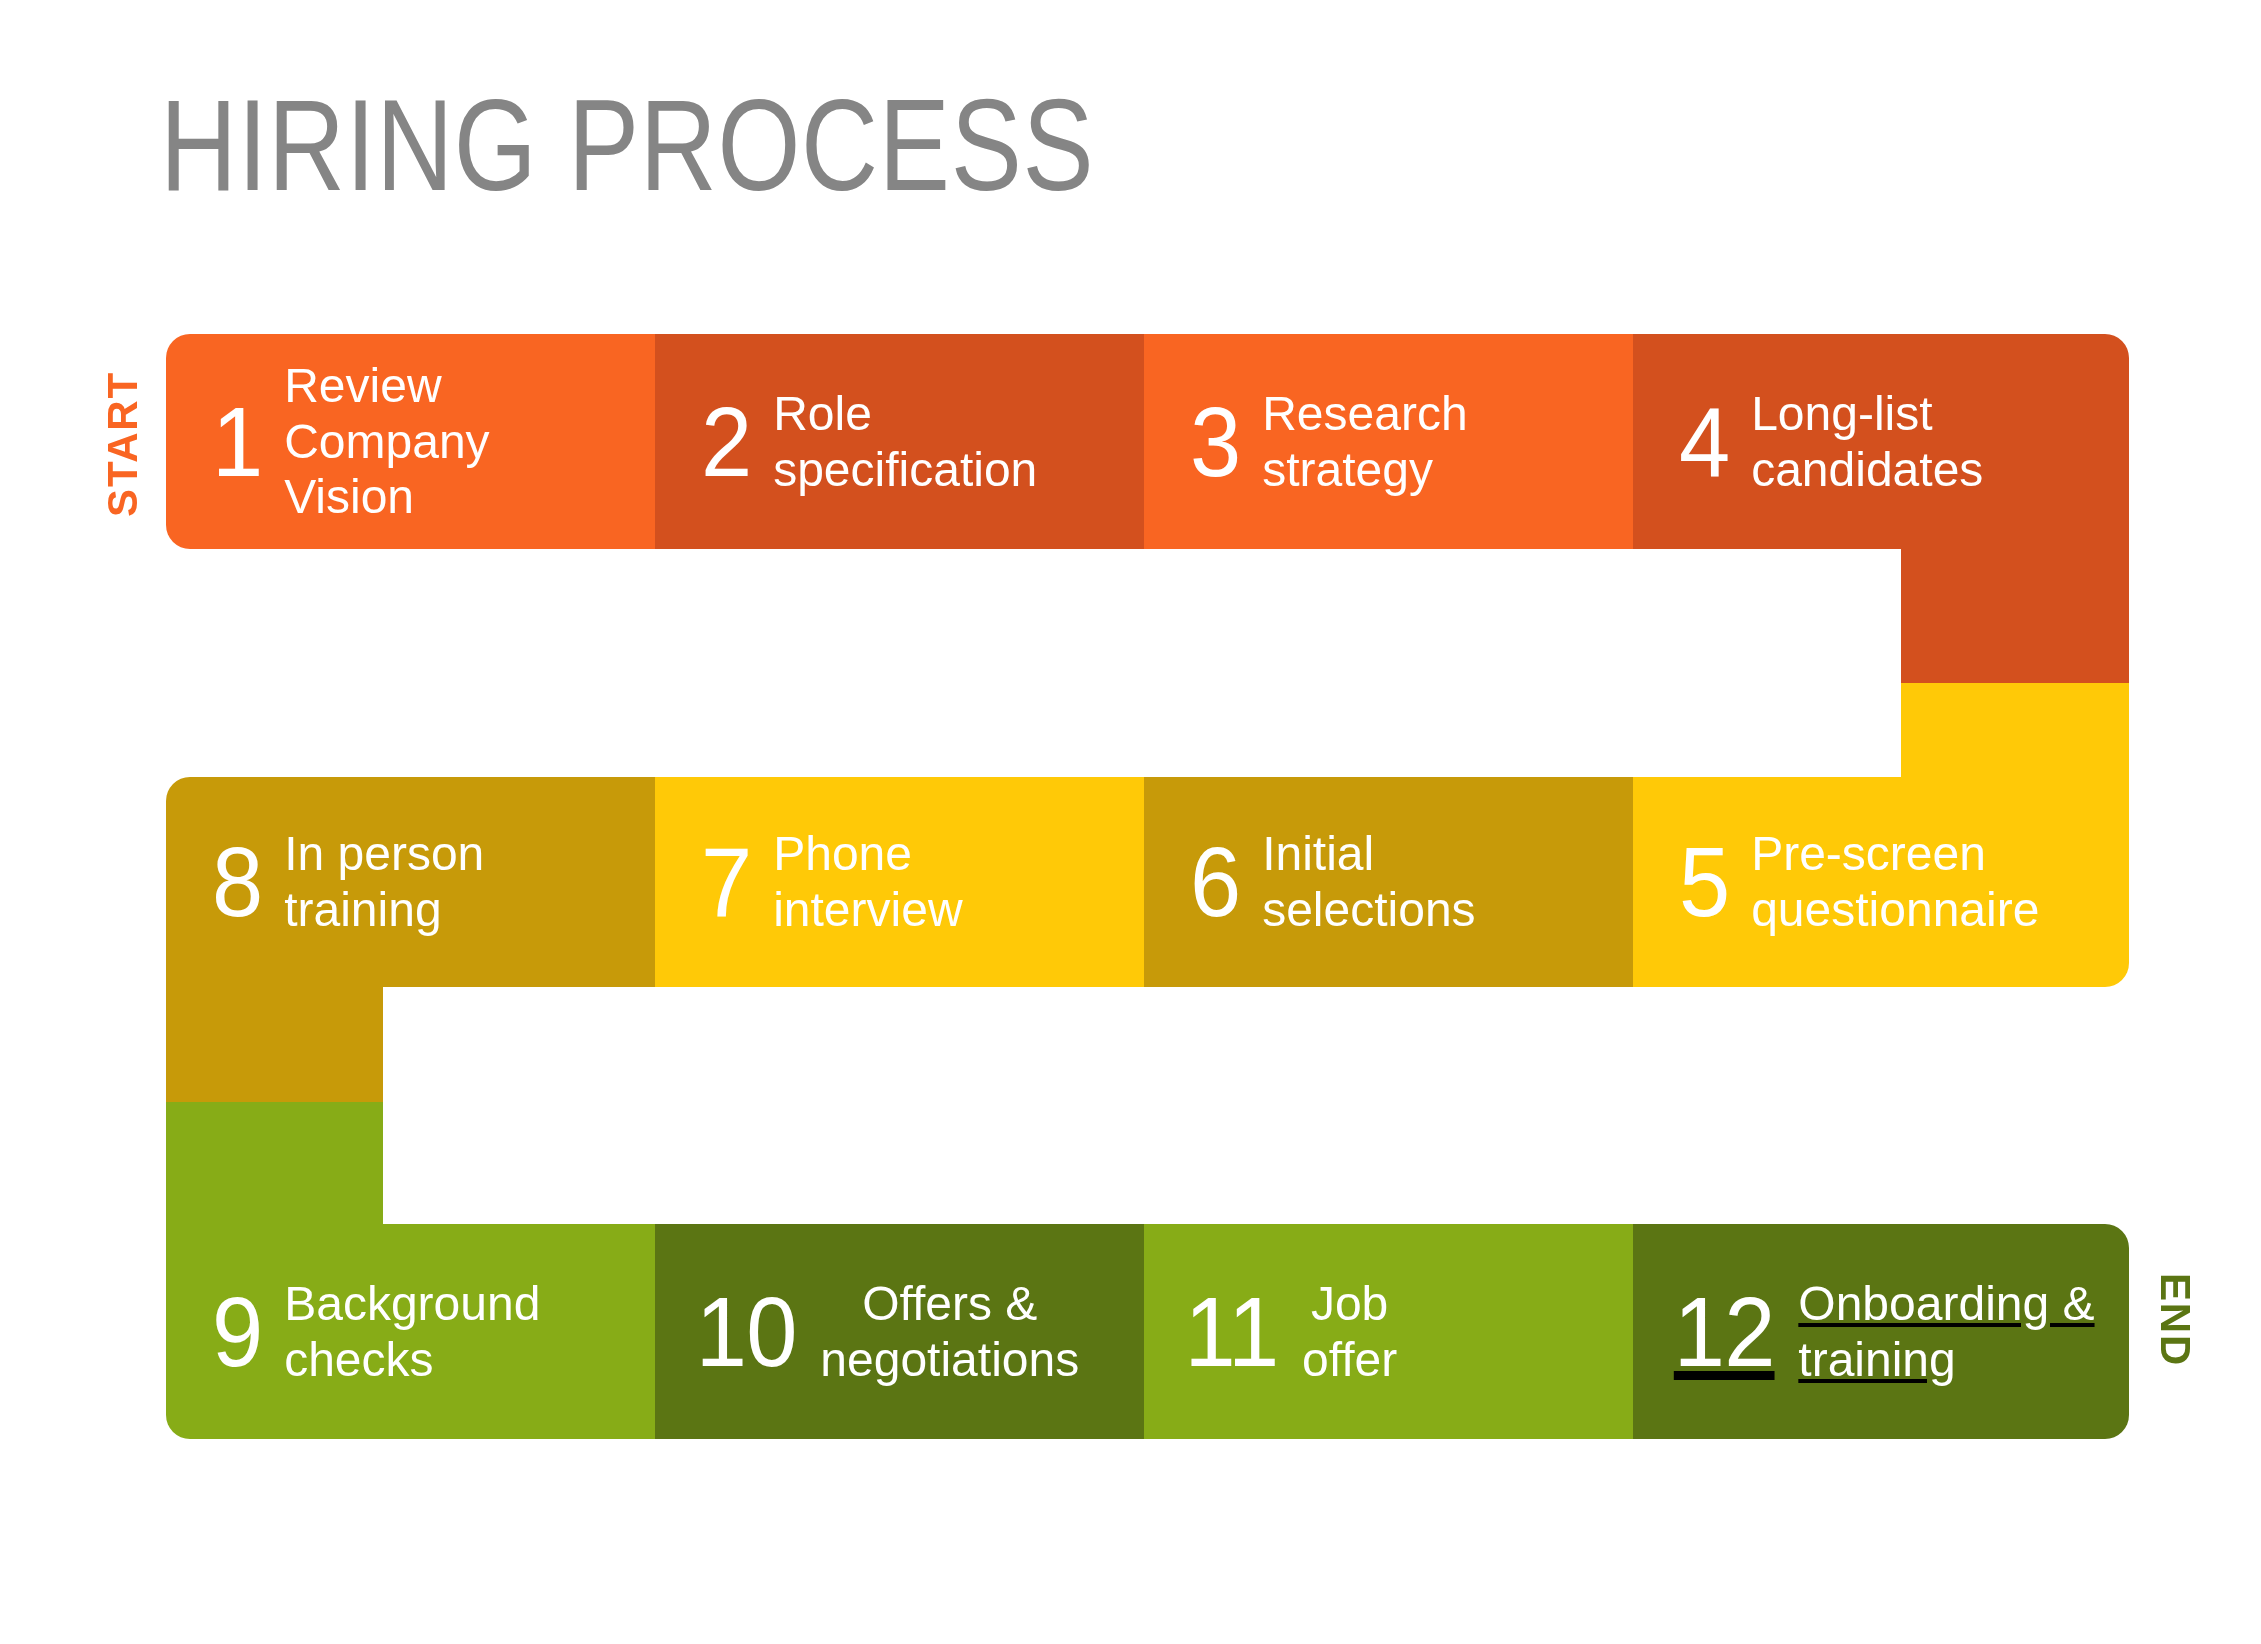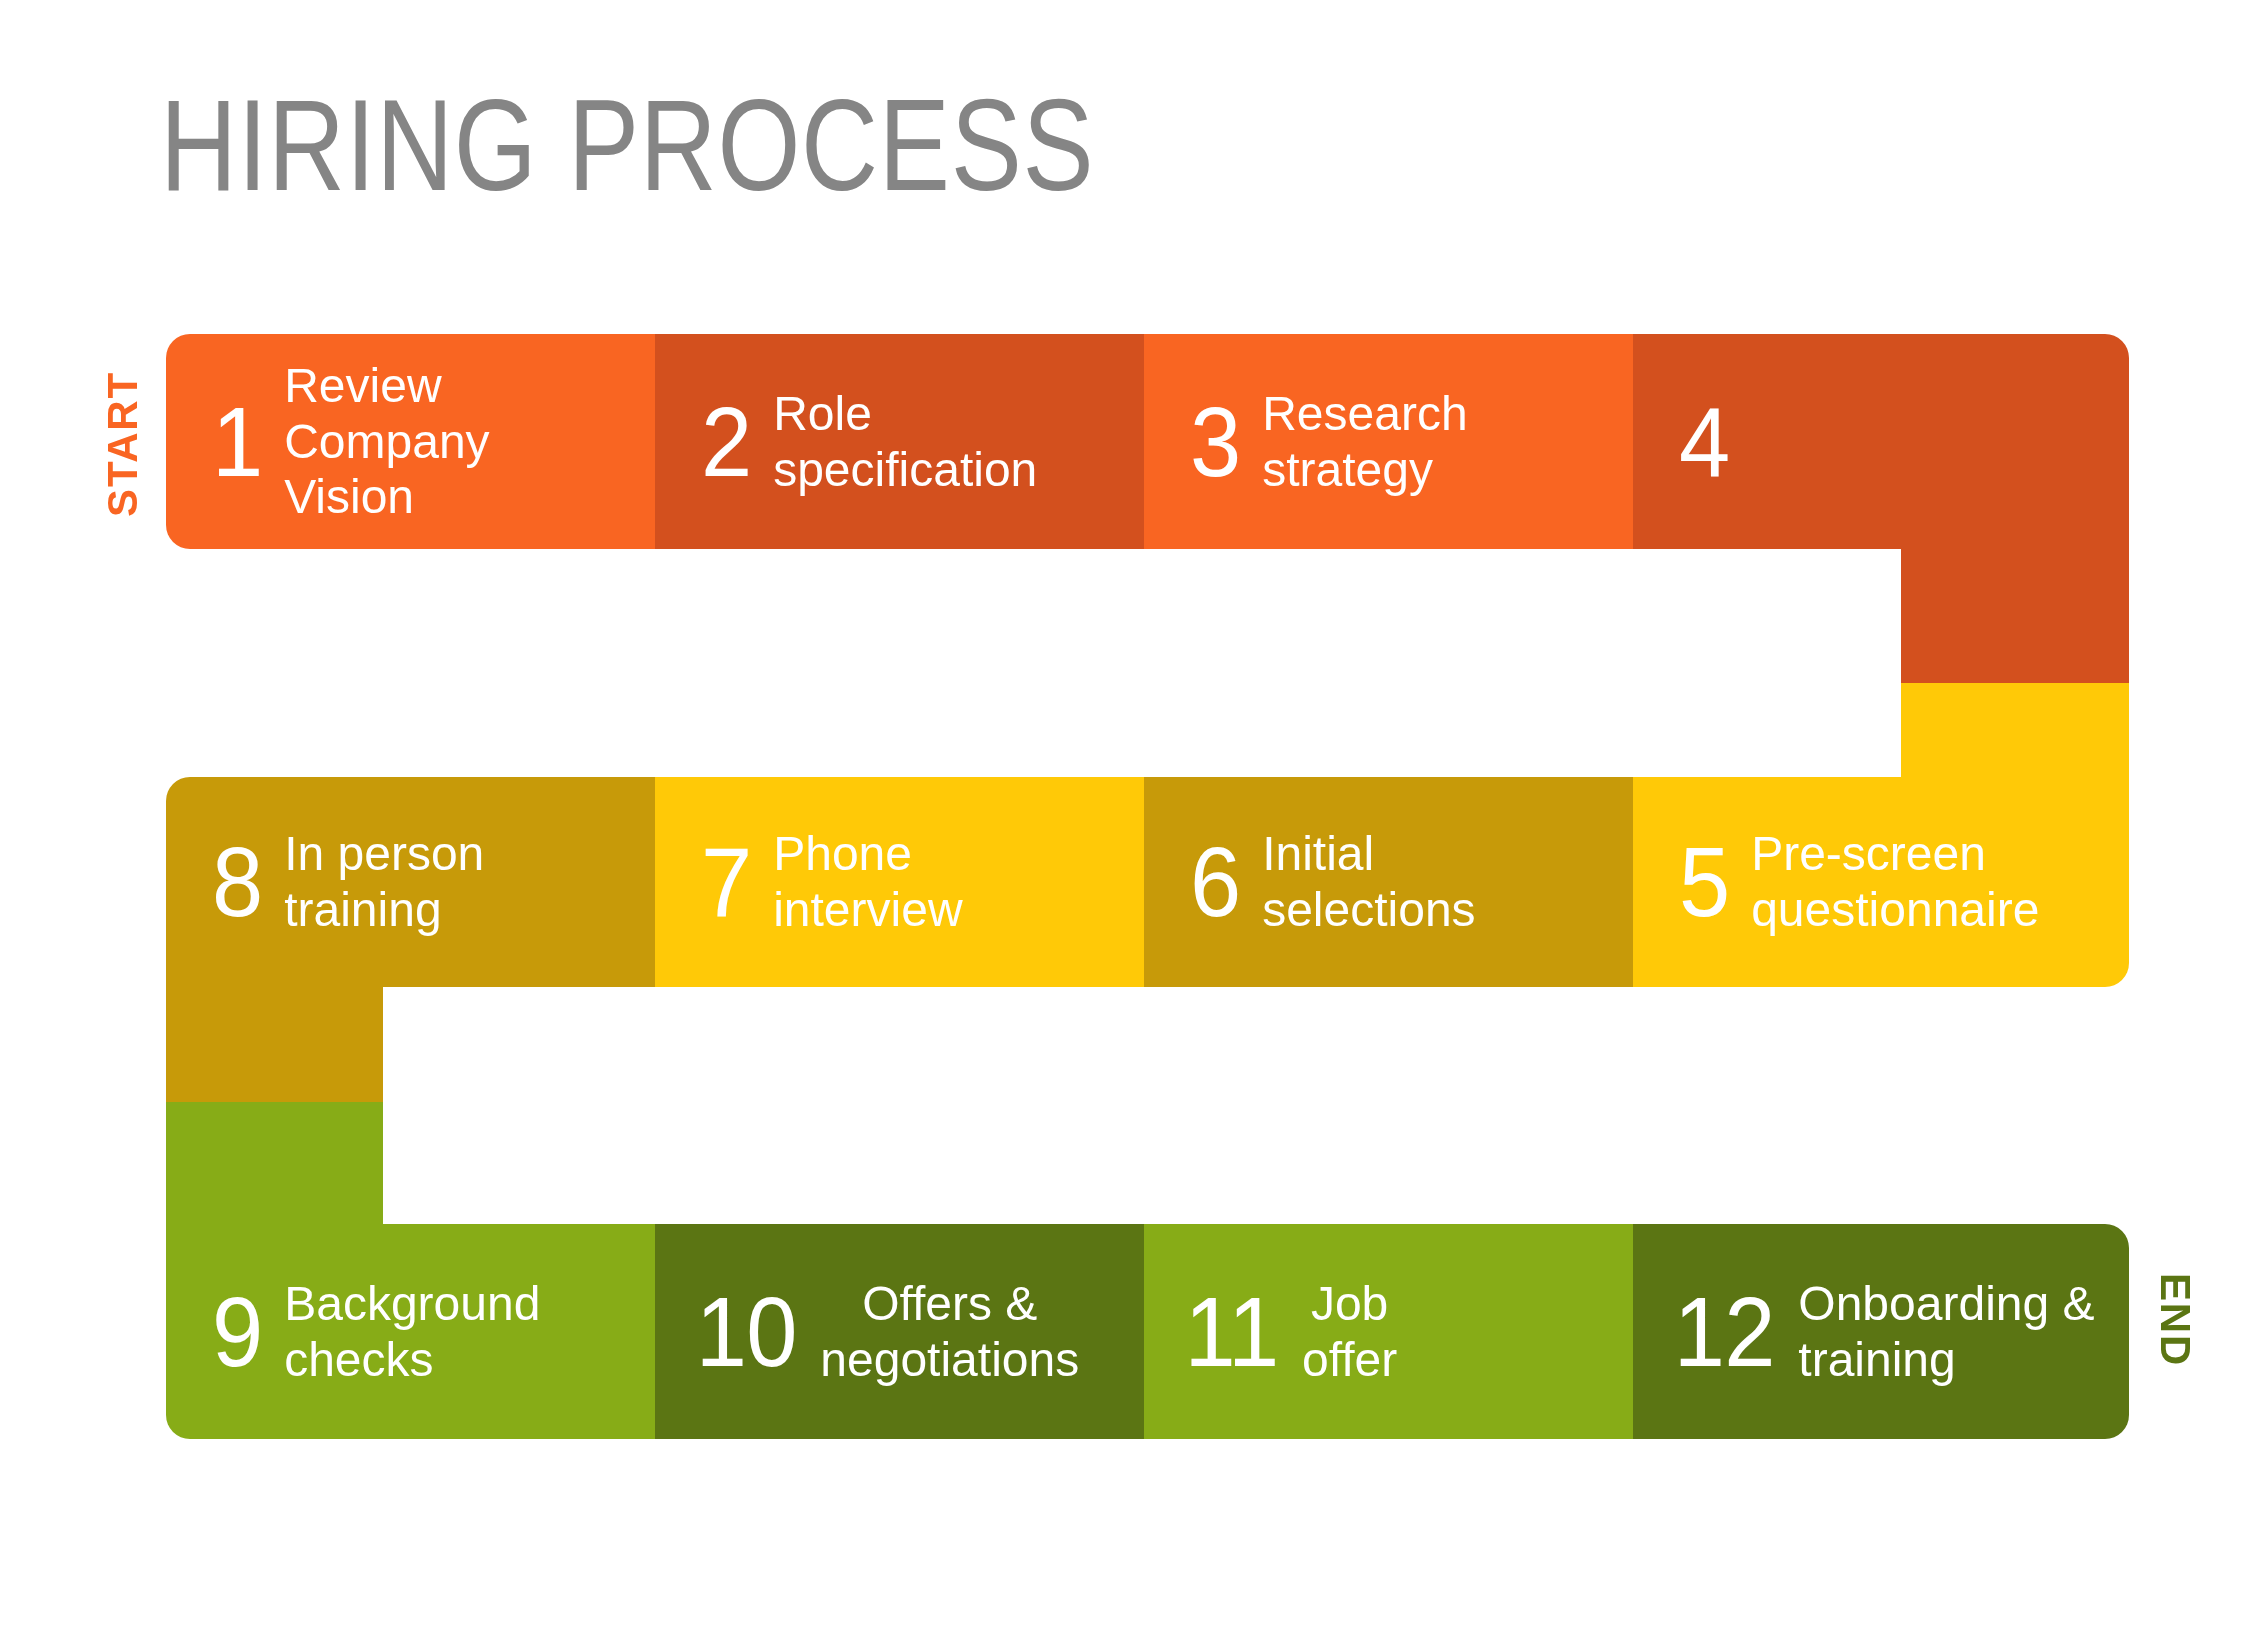--- a/index.html
+++ b/index.html
@@ -131,20 +131,22 @@
       <span class="step-num">3</span>
       <span class="step-label">Research
 strategy</span>
     </div>
   </div>
 
   <div class="step" style="left:1633px; top:334px; width:496px; height:215px; background:#D3501E;
               border-top-right-radius:24px; padding-left:44px;">
     <div class="step-inner">
       <span class="step-num">4</span>
+      <span class="step-label">Long-list
+candidates</span>
     </div>
   </div>
 
   <div class="step" style="left:166px; top:777px; width:489px; height:210px; background:#C79A09;
               border-top-left-radius:24px; padding-left:44px;">
     <div class="step-inner">
       <span class="step-num">8</span>
       <span class="step-label">In person
 training</span>
     </div>
@@ -194,21 +196,21 @@
 
   <div class="step" style="left:1144px; top:1224px; width:489px; height:215px; background:#87AC17; padding-left:37px;text-align:center;">
     <div class="step-inner">
       <span class="step-num">11</span>
       <span class="step-label">Job
 offer</span>
     </div>
   </div>
 
   <div class="step" style="left:1633px; top:1224px; width:496px; height:215px; background:#5B7513;
-              border-top-right-radius:24px; border-bottom-right-radius:24px; padding-left:37px;">
+              border-top-right-radius:24px; border-bottom-right-radius:24px; padding-left:37px;text-decoration:underline;">
     <div class="step-inner">
       <span class="step-num">12</span>
       <span class="step-label">Onboarding &amp;
 training</span>
     </div>
   </div>
 
   <div id="start-marker" class="edge-marker" style="left:50px; top:420px; width:146px; text-align:center; color:#F96522;">START</div>
 
   <div id="end-marker" class="edge-marker" style="left:2102px; top:1296px; width:146px; text-align:center; color:#5B7513;">END</div>

